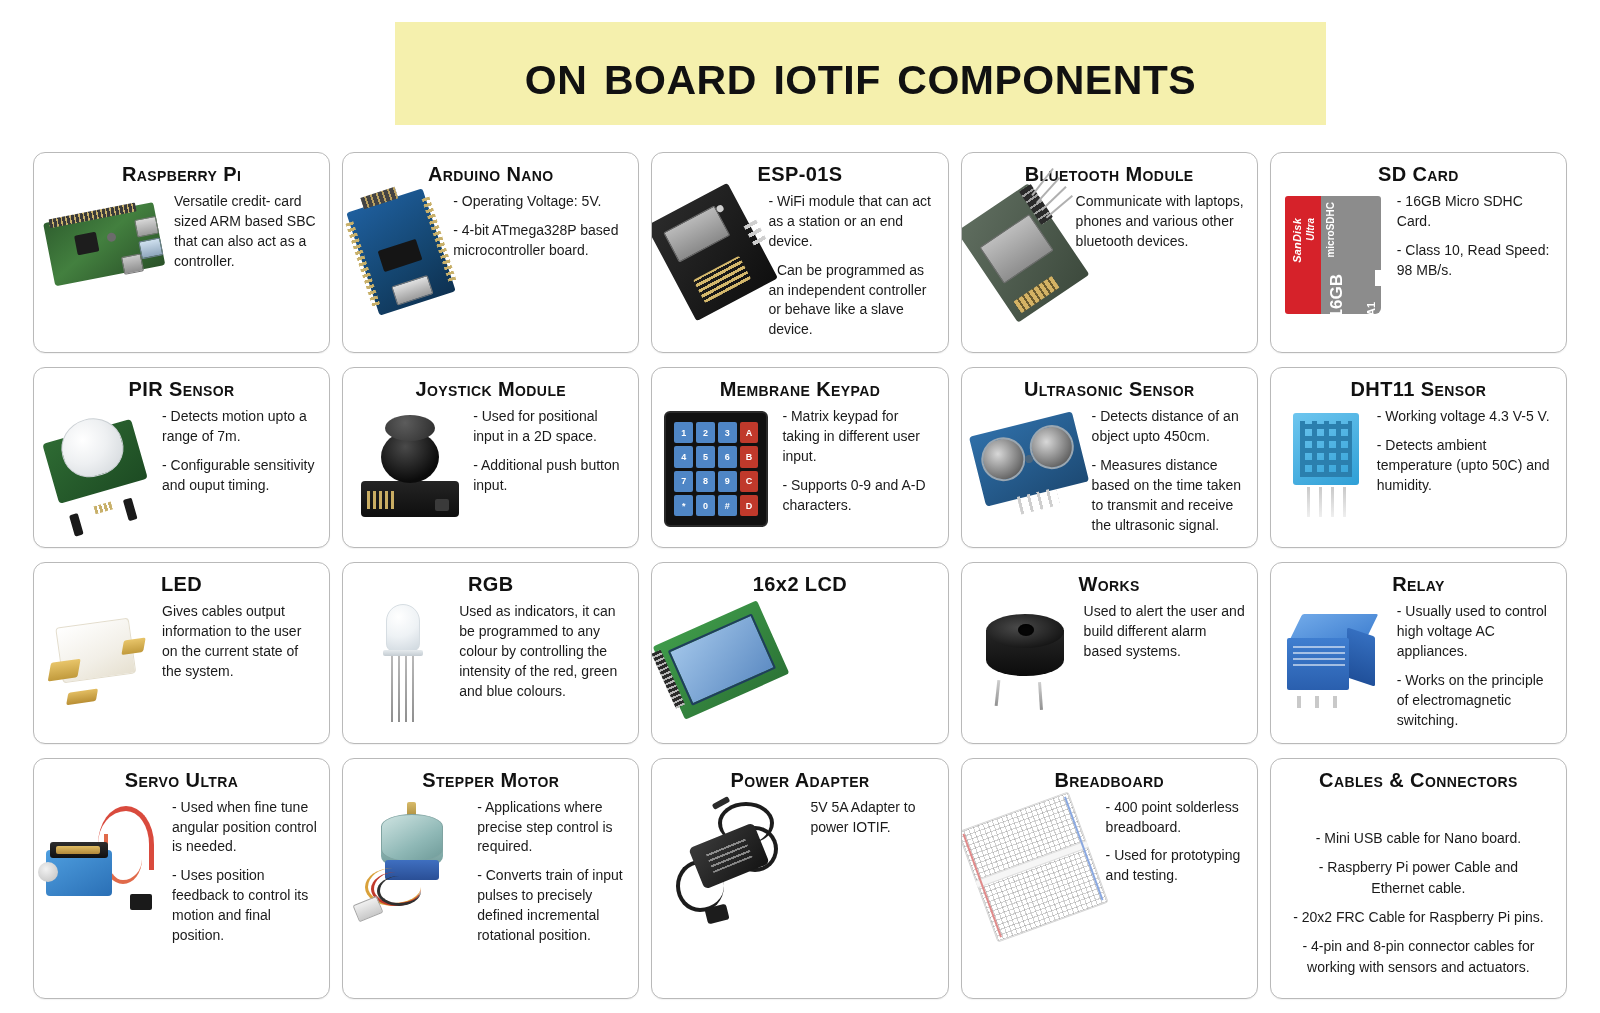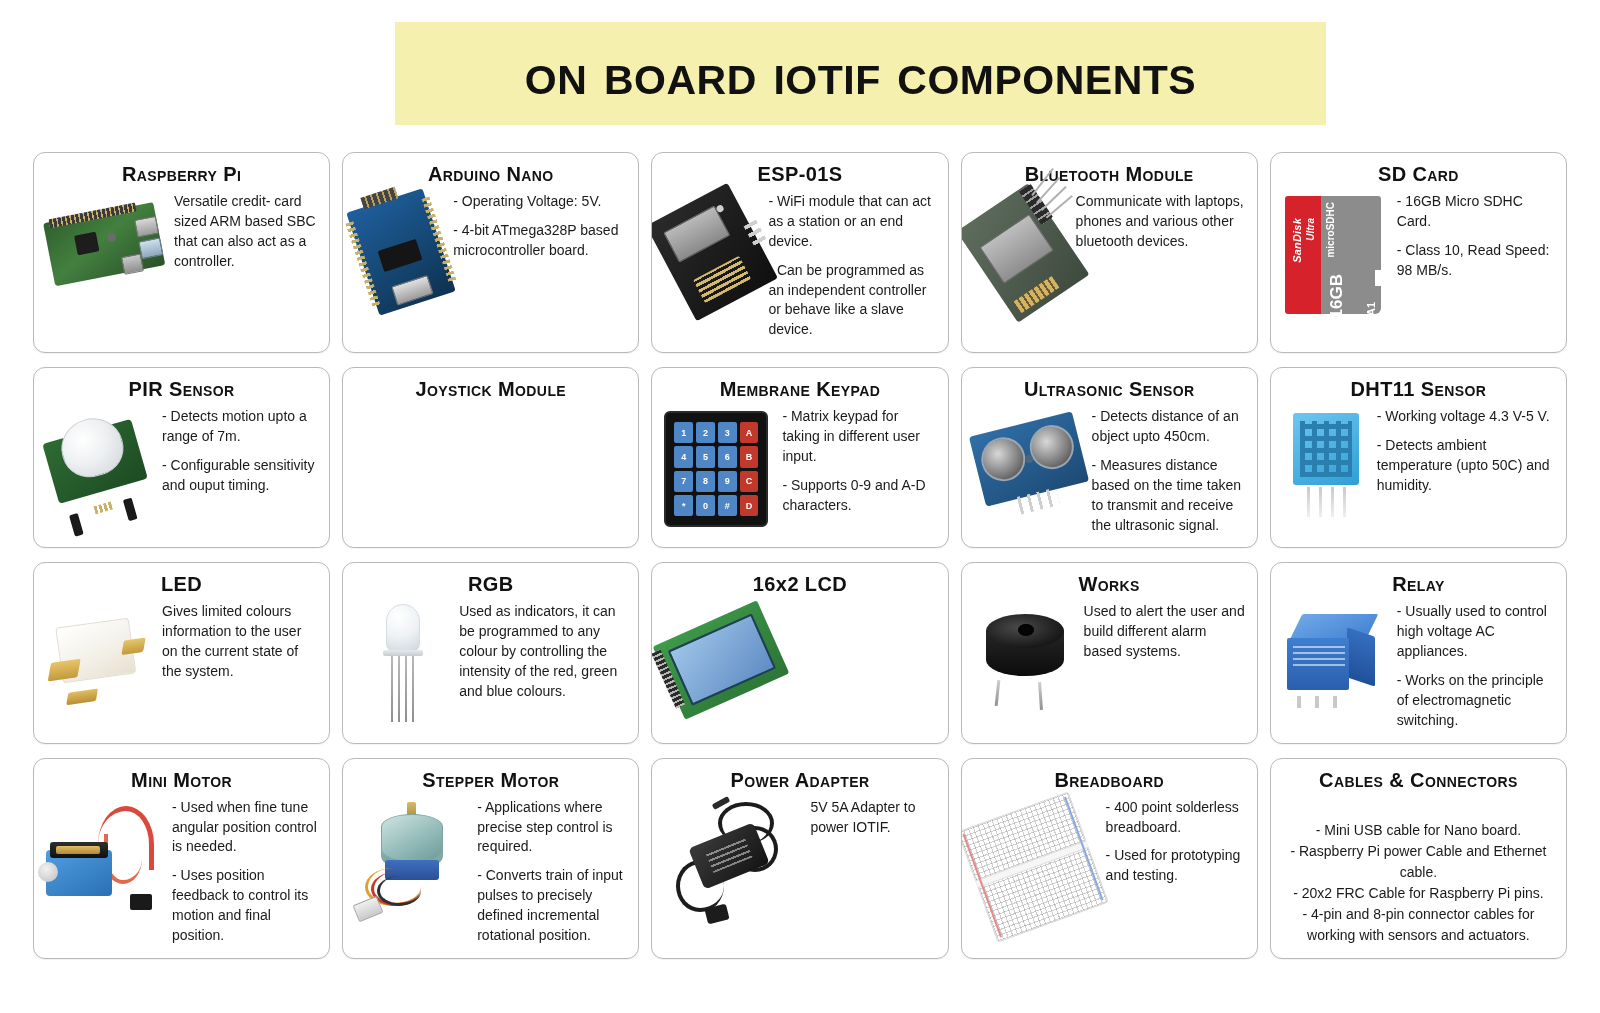--- a/index.html
+++ b/index.html
@@ -71,21 +71,21 @@
   }
   .desc {
     flex: 1 1 auto;
     font-size: 14px;
     line-height: 1.42;
     color: #1a1a1a;
   }
   .desc p { margin: 0 0 9px 0; }
   .desc p:last-child { margin-bottom: 0; }
   .desc.centered { text-align: center; }
-  .desc.centered p { margin: 0; line-height: 1.5; }
+  .desc.centered p { margin: 8px; line-height: 1.5; }
 
   
   .h-row1 { min-height: 180px; }
   .h-row2 { min-height: 175px; }
   .h-row3 { min-height: 170px; }
   .h-row4 { min-height: 190px; }
 
   
   .rpi { width: 118px; height: 86px; transform: rotate(-11deg); position: relative; margin: 8px 2px 0 0; }
   .rpi .board { position:absolute; inset: 12px 4px 10px 2px; background: linear-gradient(150deg,#2f5f2f,#43803f 45%,#2a5128); border-radius: 3px; }
@@ -378,20 +378,35 @@
         </div>
         <div class="desc">
           <p>- Detects motion upto a range of 7m.</p>
           <p>- Configurable sensitivity and ouput timing.</p>
         </div>
       </div>
     </div>
 
     <div class="card h-row2">
       <div class="card-title">Joystick Module</div>
+      <div class="card-body">
+        <div class="art">
+          <div class="joy">
+              <div class="base"></div>
+              <div class="pins"></div>
+              <div class="btn"></div>
+              <div class="ball"></div>
+              <div class="top"></div>
+            </div>
+        </div>
+        <div class="desc">
+          <p>- Used for positional input in a 2D space.</p>
+          <p>- Additional push button input.</p>
+        </div>
+      </div>
     </div>
 
     <div class="card h-row2">
       <div class="card-title">Membrane Keypad</div>
       <div class="card-body">
         <div class="art">
           <div class="kpd">
               <div class="frame">
                 <div class="grid4" id="keypad-grid">
                   <div class="k kb">1</div>
@@ -465,21 +480,21 @@
       <div class="card-body">
         <div class="art">
           <div class="led">
               <div class="pkg"></div>
               <div class="pad1"></div>
               <div class="pad2"></div>
               <div class="pad3"></div>
             </div>
         </div>
         <div class="desc">
-          <p>Gives limited colours information to the user on the current state of the system.</p>
+          <p>Gives cables output information to the user on the current state of the system.</p>
         </div>
       </div>
     </div>
 
     <div class="card h-row3">
       <div class="card-title no-caps">RGB</div>
       <div class="card-body">
         <div class="art">
           <div class="rgb">
               <div class="dome"></div>
@@ -542,21 +557,21 @@
           </div>
         </div>
         <div class="desc">
           <p>- Usually used to control high voltage AC appliances.</p>
           <p>- Works on the principle of electromagnetic switching.</p>
         </div>
       </div>
     </div>
 
     <div class="card h-row4">
-      <div class="card-title">Mini Motor</div>
+      <div class="card-title">Servo Ultra</div>
       <div class="card-body">
         <div class="art">
           <div class="svo">
               <div class="wire"></div>
               <div class="wire2"></div>
               <div class="body"></div>
               <div class="topp"></div>
               <div class="gold"></div>
               <div class="horn"></div>
               <div class="plug"></div>

